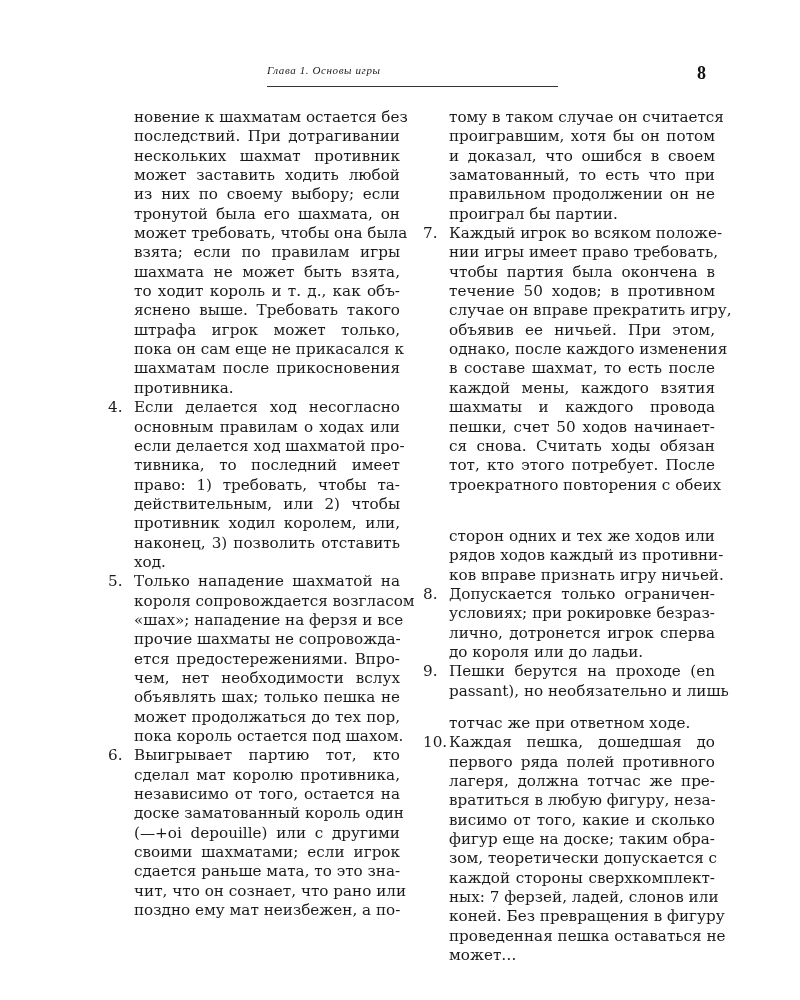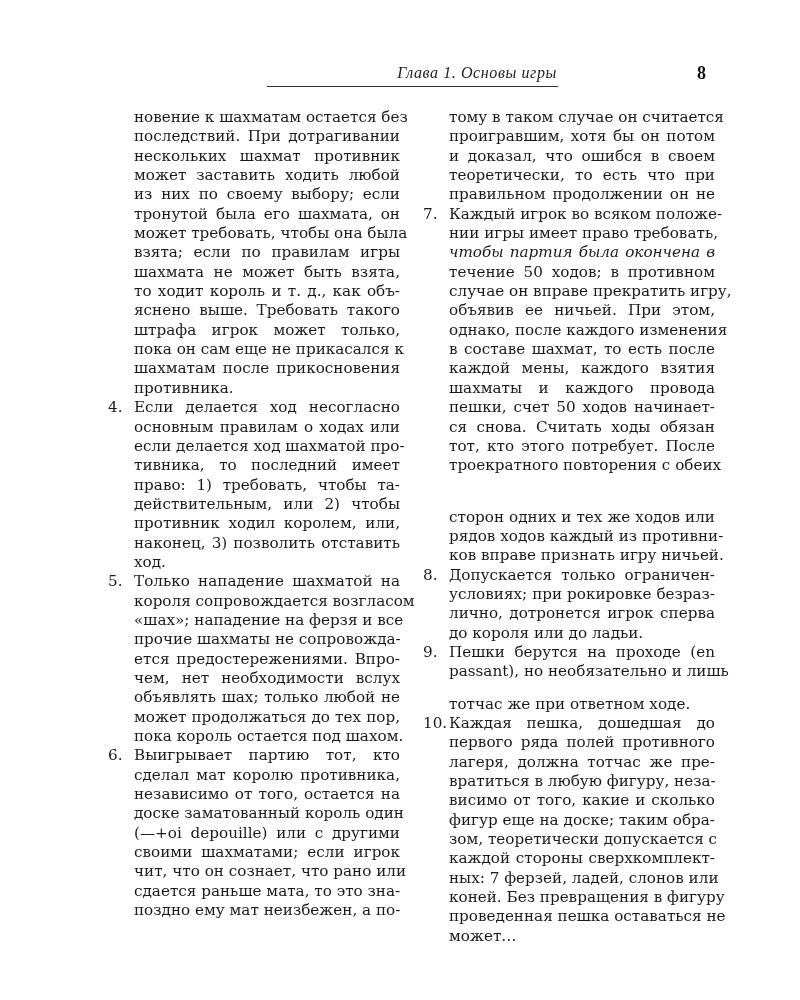--- a/index.html
+++ b/index.html
@@ -13,24 +13,24 @@
       position: relative;
       overflow: hidden;
       font-family: "DejaVu Serif", "Liberation Serif", serif;
       color: #1a1a1a;
     }
     .running-head {
       position: absolute;
       left: 267px;
       top: 64px;
       width: 290px;
-      text-align: right;
+      text-align: left;
       font-family: "Liberation Serif", serif;
       font-style: italic;
-      font-size: 16px;
+      font-size: 11px;
       letter-spacing: 0.6px;
       color: #222;
     }
     .head-rule {
       position: absolute;
       left: 267px;
       top: 86px;
       width: 291px;
       height: 0;
       border-top: 1.3px solid #333;
@@ -104,42 +104,43 @@
     <span class="line" style="display: block;"><span>действительным, или 2) чтобы</span></span>
     <span class="line" style="display: block;"><span>противник ходил королем, или,</span></span>
     <span class="line" style="display: block;"><span>наконец, 3) позволить отставить</span></span>
     <span class="line last" style="display: block;"><span>ход.</span></span>
     <span class="line numbered" style="display: block;"><span class="item-num">5.</span><span>Только нападение шахматой на</span></span>
     <span class="line" style="display: block;"><span>короля сопровождается возгласом</span></span>
     <span class="line" style="display: block;"><span>«шах»; нападение на ферзя и все</span></span>
     <span class="line" style="display: block;"><span>прочие шахматы не сопровожда-</span></span>
     <span class="line" style="display: block;"><span>ется предостережениями. Впро-</span></span>
     <span class="line" style="display: block;"><span>чем, нет необходимости вслух</span></span>
-    <span class="line" style="display: block;"><span>объявлять шах; только любой не</span></span>
+    <span class="line" style="display: block;"><span>объявлять шах; только пешка не</span></span>
     <span class="line" style="display: block;"><span>может продолжаться до тех пор,</span></span>
     <span class="line" style="display: block;"><span>пока король остается под шахом.</span></span>
     <span class="line numbered" style="display: block;"><span class="item-num">6.</span><span>Выигрывает партию тот, кто</span></span>
     <span class="line" style="display: block;"><span>сделал мат королю противника,</span></span>
     <span class="line" style="display: block;"><span>независимо от того, остается на</span></span>
     <span class="line" style="display: block;"><span>доске заматованный король один</span></span>
     <span class="line" style="display: block;"><span>(—+oi depouille) или с другими</span></span>
     <span class="line" style="display: block;"><span>своими шахматами; если игрок</span></span>
+    <span class="line" style="display: block;"><span>сдается раньше мата, то это зна-</span></span>
     <span class="line" style="display: block;"><span>чит, что он сознает, что рано или</span></span>
-    <span class="line" style="display: block;"><span>сдается раньше мата, то это зна-</span></span>
     <span class="line" style="display: block;"><span>поздно ему мат неизбежен, а по-</span></span>
   </div>
 <div class="column col-right" id="col-right">
     <span class="line" style="display: block;"><span>тому в таком случае он считается</span></span>
     <span class="line" style="display: block;"><span>проигравшим, хотя бы он потом</span></span>
     <span class="line" style="display: block;"><span>и доказал, что ошибся в своем</span></span>
-    <span class="line" style="display: block;"><span>теоретически, то есть что при</span></span>
+    <span class="line" style="display: block;"><span>заматованный, то есть что при</span></span>
     <span class="line" style="display: block;"><span>правильном продолжении он не</span></span>
+    <span class="line last" style="display: block;"><span>проиграл бы партии.</span></span>
     <span class="line numbered" style="display: block;"><span class="item-num">7.</span><span>Каждый игрок во всяком положе-</span></span>
     <span class="line" style="display: block;"><span>нии игры имеет право требовать,</span></span>
-    <span class="line" style="display: block; font-style: italic;"><span>чтобы партия была окончена в</span></span>
+    <span class="line" style="display: block;"><span>чтобы партия была окончена в</span></span>
     <span class="line" style="display: block;"><span>течение 50 ходов; в противном</span></span>
     <span class="line" style="display: block;"><span>случае он вправе прекратить игру,</span></span>
     <span class="line" style="display: block;"><span>объявив ее ничьей. При этом,</span></span>
     <span class="line" style="display: block;"><span>однако, после каждого изменения</span></span>
     <span class="line" style="display: block;"><span>в составе шахмат, то есть после</span></span>
     <span class="line" style="display: block;"><span>каждой мены, каждого взятия</span></span>
     <span class="line" style="display: block;"><span>шахматы и каждого провода</span></span>
     <span class="line" style="display: block;"><span>пешки, счет 50 ходов начинает-</span></span>
     <span class="line" style="display: block;"><span>ся снова. Считать ходы обязан</span></span>
     <span class="line" style="display: block;"><span>тот, кто этого потребует. После</span></span>

